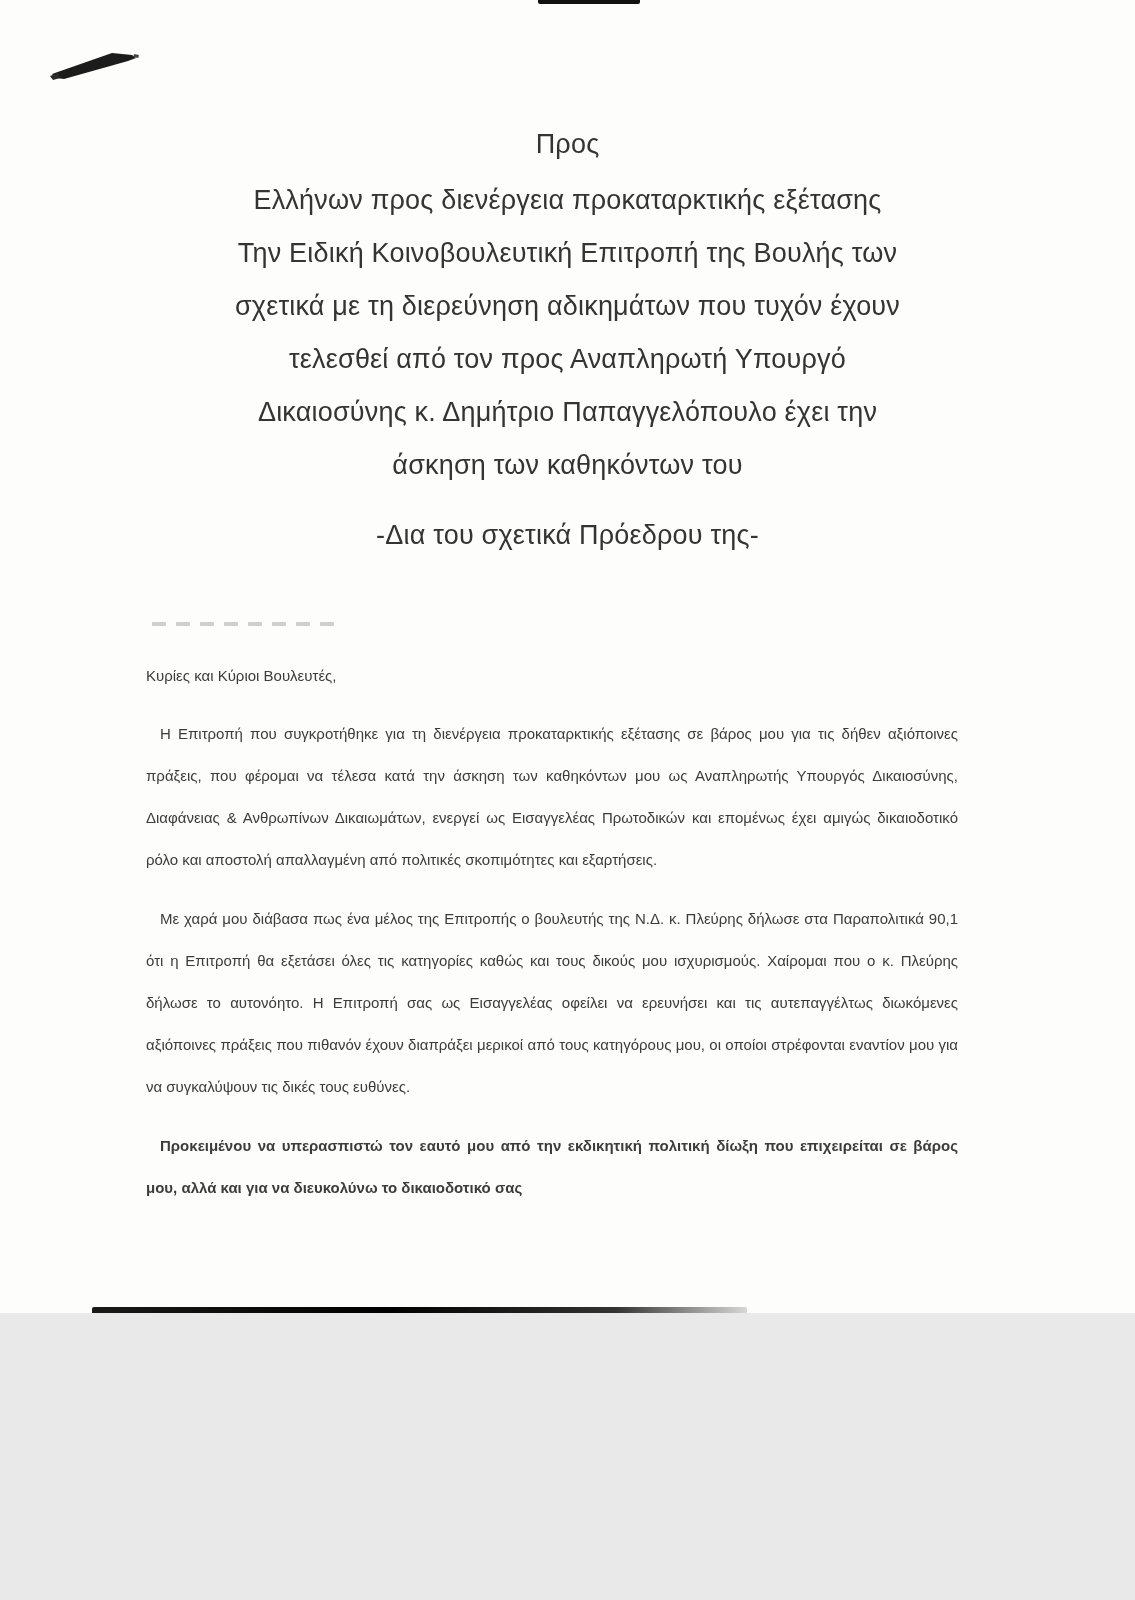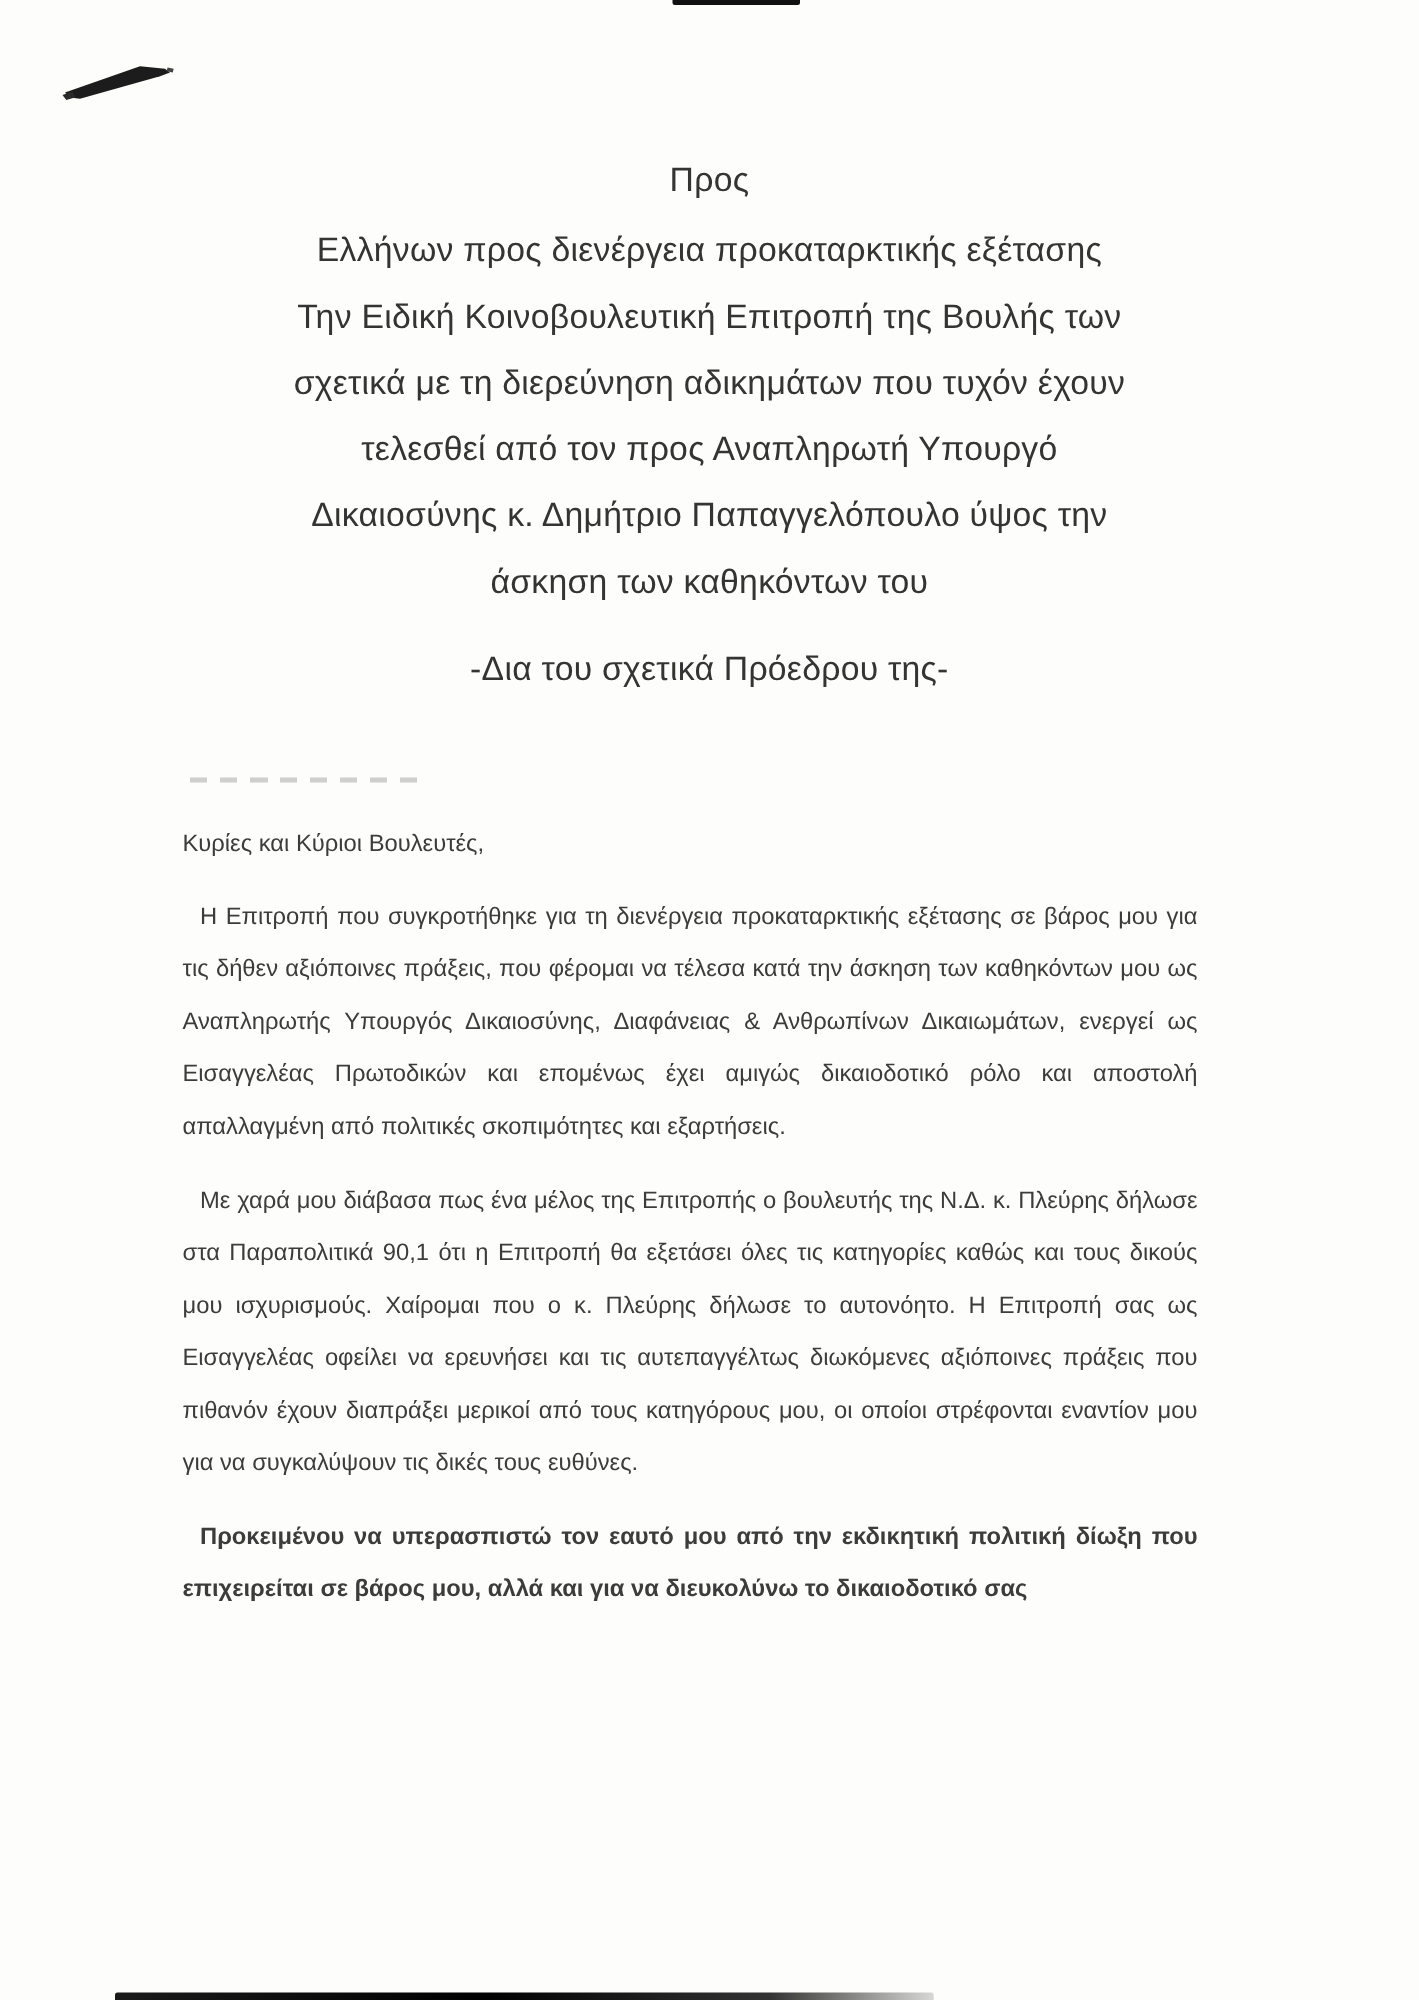--- a/index.html
+++ b/index.html
@@ -3,21 +3,21 @@
 <meta charset="utf-8">
 <style>
   html, body {
     margin: 0;
     padding: 0;
     background: #e9e9e9;
   }
   .page {
     position: relative;
     width: 1135px;
-    height: 1600px;
+    height: 1313px;
     margin: 0 auto;
     background: #fdfdfb;
     font-family: "Liberation Sans", "DejaVu Sans", sans-serif;
     color: #3a3a3a;
     overflow: hidden;
     box-sizing: border-box;
   }
 
   
   .artifact-top {
@@ -63,21 +63,21 @@
     line-height: 53px;
     color: #343434;
     letter-spacing: 0.2px;
   }
   .heading-pros { margin-bottom: 3px; }
   .via-line { margin-top: 17px; }
 
   
   .letter-body {
     margin: 93px 177px 0 146px;
-    font-size: 19px;
+    font-size: 15px;
     line-height: 42px;
     text-align: justify;
     color: #3c3c3c;
   }
   .salutation {
     margin: 0 0 16px 0;
     text-align: left;
   }
   .para {
     margin: 0 0 17px 0;
@@ -98,21 +98,21 @@
     <rect x="86" y="8" width="5" height="3" fill="#444" transform="rotate(12 86 8)"></rect>
   </svg>
 
   <header class="letter-heading">
     <div class="heading-pros">Προς</div>
     <div>
       <div class="recipient-line">Ελλήνων  προς διενέργεια προκαταρκτικής εξέτασης</div>
       <div class="recipient-line">Την Ειδική Κοινοβουλευτική Επιτροπή της Βουλής των</div>
       <div class="recipient-line">σχετικά με τη διερεύνηση αδικημάτων που τυχόν έχουν</div>
       <div class="recipient-line">τελεσθεί από τον προς Αναπληρωτή Υπουργό</div>
-      <div class="recipient-line">Δικαιοσύνης κ. Δημήτριο Παπαγγελόπουλο ύψος την</div>
+      <div class="recipient-line">Δικαιοσύνης κ. Δημήτριο Παπαγγελόπουλο έχει την</div>
       <div class="recipient-line">άσκηση των καθηκόντων του</div>
     </div>
     <div class="via-line">-Δια του σχετικά Πρόεδρου της-</div>
   </header>
 
   <div class="smudge"></div>
 
   <main class="letter-body">
     <p class="salutation">Κυρίες και Κύριοι Βουλευτές,</p>
     <p class="para">Η Επιτροπή που συγκροτήθηκε για τη διενέργεια προκαταρκτικής εξέτασης σε βάρος μου για τις δήθεν αξιόποινες πράξεις, που φέρομαι να τέλεσα κατά την άσκηση των καθηκόντων μου ως Αναπληρωτής Υπουργός Δικαιοσύνης, Διαφάνειας &amp; Ανθρωπίνων Δικαιωμάτων,  ενεργεί ως Εισαγγελέας Πρωτοδικών και επομένως έχει αμιγώς δικαιοδοτικό ρόλο και αποστολή απαλλαγμένη από πολιτικές σκοπιμότητες και εξαρτήσεις.</p>

